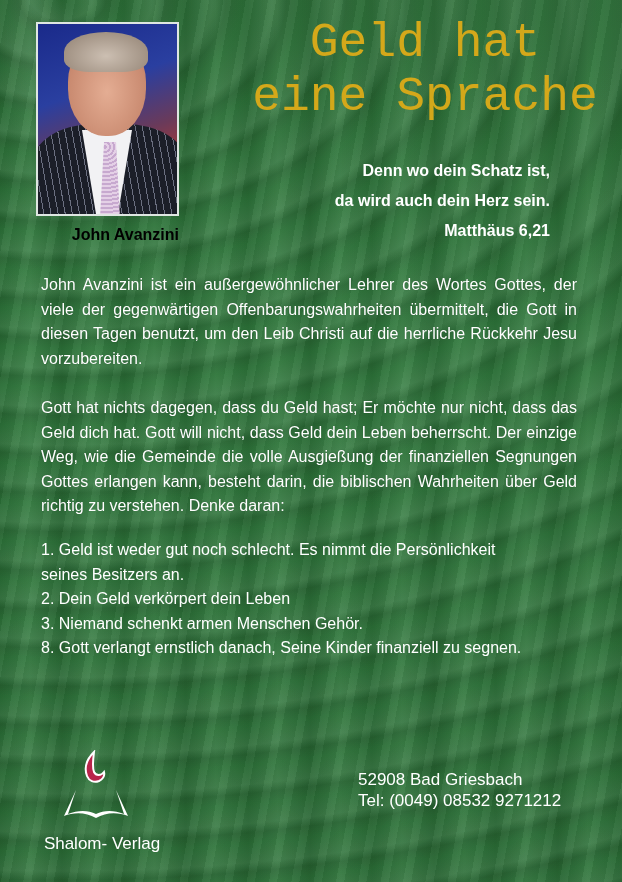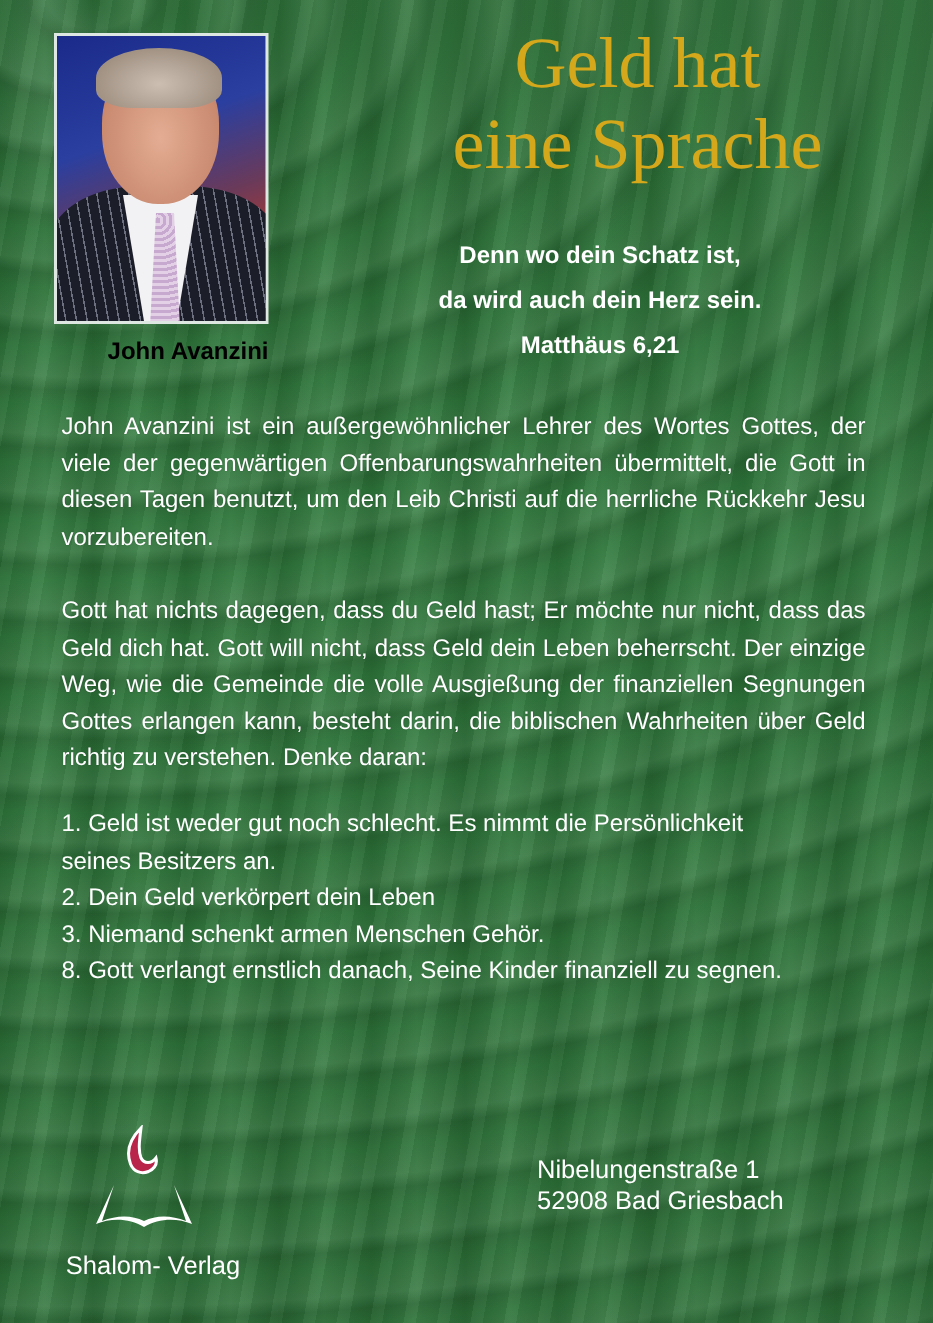--- a/index.html
+++ b/index.html
@@ -46,24 +46,24 @@
       position: absolute; left: 62px; top: 118px; width: 20px; height: 76px;
       background: repeating-radial-gradient(circle at 5px 5px, #c7a9cf 0 2px, #e4d0e6 2px 4px);
       clip-path: polygon(20% 0, 80% 0, 100% 100%, 0 100%);
     }
     .author-name {
       position: absolute; left: 36px; top: 226px; width: 143px; text-align: right;
       font-weight: bold; font-size: 16px; color: #000000;
     }
     .title {
       position: absolute; left: 240px; top: 16px; width: 370px; text-align: center;
-      font-family: Liberation Serif, serif; color: #d4a81a; font-size: 48px; line-height: 54px;
+      font-family: Liberation Mono, monospace; color: #d4a81a; font-size: 48px; line-height: 54px;
     }
     .quote {
-      position: absolute; left: 250px; top: 156px; width: 300px; text-align: center;
+      position: absolute; left: 250px; top: 156px; width: 300px; text-align: right;
       font-weight: bold; font-size: 16px; line-height: 30px; color: #ffffff;
     }
     .body-text {
       position: absolute; left: 41px; width: 536px; font-size: 16px; line-height: 24.5px;
       text-align: justify; color: #ffffff; text-shadow: 0 0 1px rgba(0,0,0,0.25);
     }
     .p1 { top: 273px; }
     .p2 { top: 396px; }
     .list { position: absolute; left: 41px; top: 538px; width: 536px; font-size: 16px; line-height: 24.5px; }
     .list div { white-space: nowrap; }
@@ -112,15 +112,15 @@
   <div>8. Gott verlangt ernstlich danach, Seine Kinder finanziell zu segnen.</div>
 </div>
 
 <svg class="logo" viewBox="0 0 80 80">
   <path d="M38 2 C30 10 28 18 31 26 C33 31 38 33 43 31 C47 29 49 26 48 22 C45 26 40 26 38 22 C36 17 37 10 38 2 Z" fill="#b8244a" stroke="#ffffff" stroke-width="2"></path>
   <path d="M20 40 L8 66 C18 62 30 62 40 68 C50 62 62 62 72 66 L60 40 L68 64 C58 60 48 60 40 64 C32 60 22 60 12 64 Z" fill="#ffffff"></path>
 </svg>
 <div class="publisher">Shalom- Verlag</div>
 
 <div class="address">
-  <div>Nibelungenstraße 1</div>
   <div>52908 Bad Griesbach</div>
+  <div>Tel: (0049) 08532 9271212</div>
 </div>
 
 </body></html>

